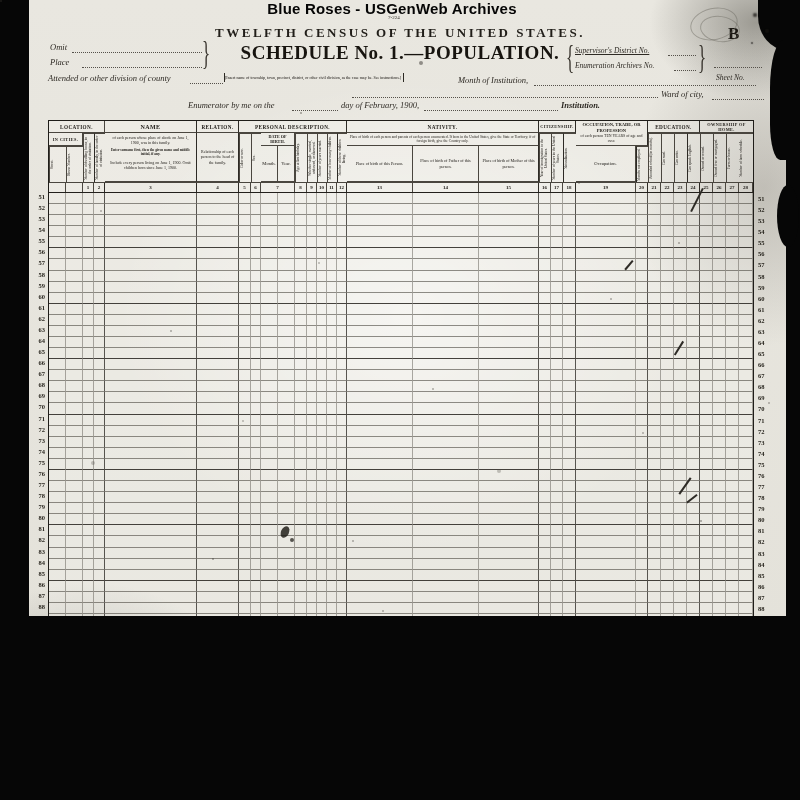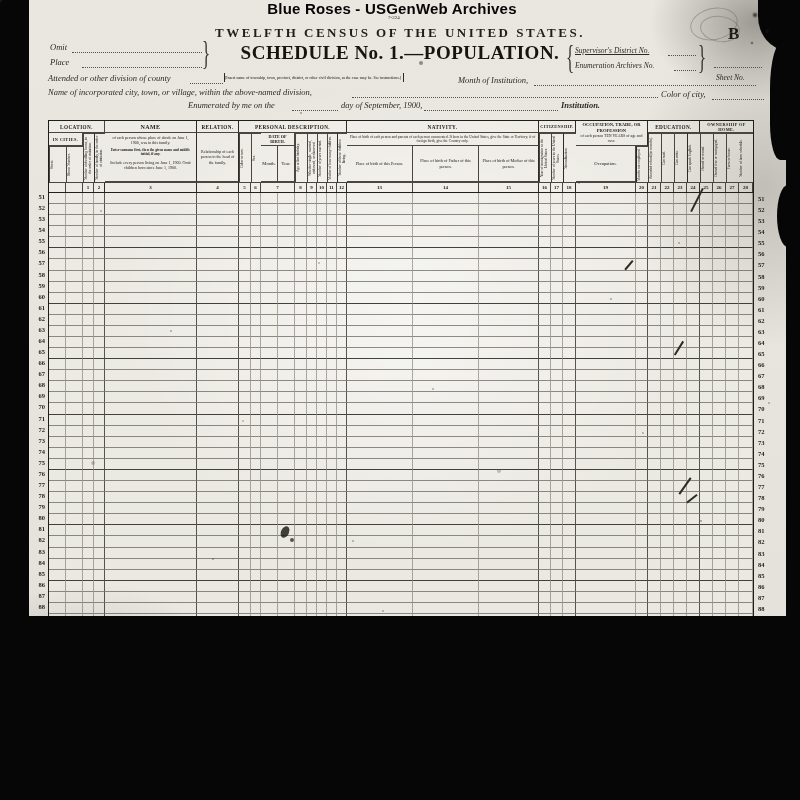--- a/index.html
+++ b/index.html
@@ -120,28 +120,27 @@
   <div class="brace" style="left:694px;top:40px;">}</div>
   <div class="lbl" style="left:716px;top:49px;font-size:7.5px;margin-top:24px;">Sheet No.</div>
   <div class="dotline" style="left:714px;top:58px;width:48px;"></div>
 
   <div class="lbl" style="left:48px;top:73px;">Attended or other division of county</div>
   <div class="dotline" style="left:190px;top:74px;width:33px;"></div>
   <div class="township-note">[Insert name of township, town, precinct, district, or other civil division, as the case may be. See instructions.]</div>
   <div class="lbl" style="left:458px;top:75px;">Month of Institution,</div>
   <div class="dotline" style="left:534px;top:76px;width:222px;"></div>
 
-  <div class="lbl" style="left:48px;top:87px;">Name of incorporated city, town, or village, within the above-named division,</div>
   <div class="dotline" style="left:352px;top:88px;width:306px;"></div>
-  <div class="lbl" style="left:661px;top:89px;">Color of city,</div>
+  <div class="lbl" style="left:661px;top:89px;">Ward of city,</div>
   <div class="dotline" style="left:712px;top:90px;width:52px;"></div>
 
-  <div class="lbl" style="left:188px;top:100px;">Enumerated by me on the</div>
+  <div class="lbl" style="left:188px;top:100px;">Enumerator by me on the</div>
   <div class="dotline" style="left:292px;top:101px;width:46px;"></div>
-  <div class="lbl" style="left:341px;top:100px;">day of September, 1900,</div>
+  <div class="lbl" style="left:341px;top:100px;">day of February, 1900,</div>
   <div class="dotline" style="left:424px;top:101px;width:134px;"></div>
   <div class="lbl" style="left:561px;top:100px;font-weight:bold;">Institution.</div>
 
   <div class="row-numbers left">
       <div class="rownum">51</div>
       <div class="rownum">52</div>
       <div class="rownum">53</div>
       <div class="rownum">54</div>
       <div class="rownum">55</div>
       <div class="rownum">56</div>

